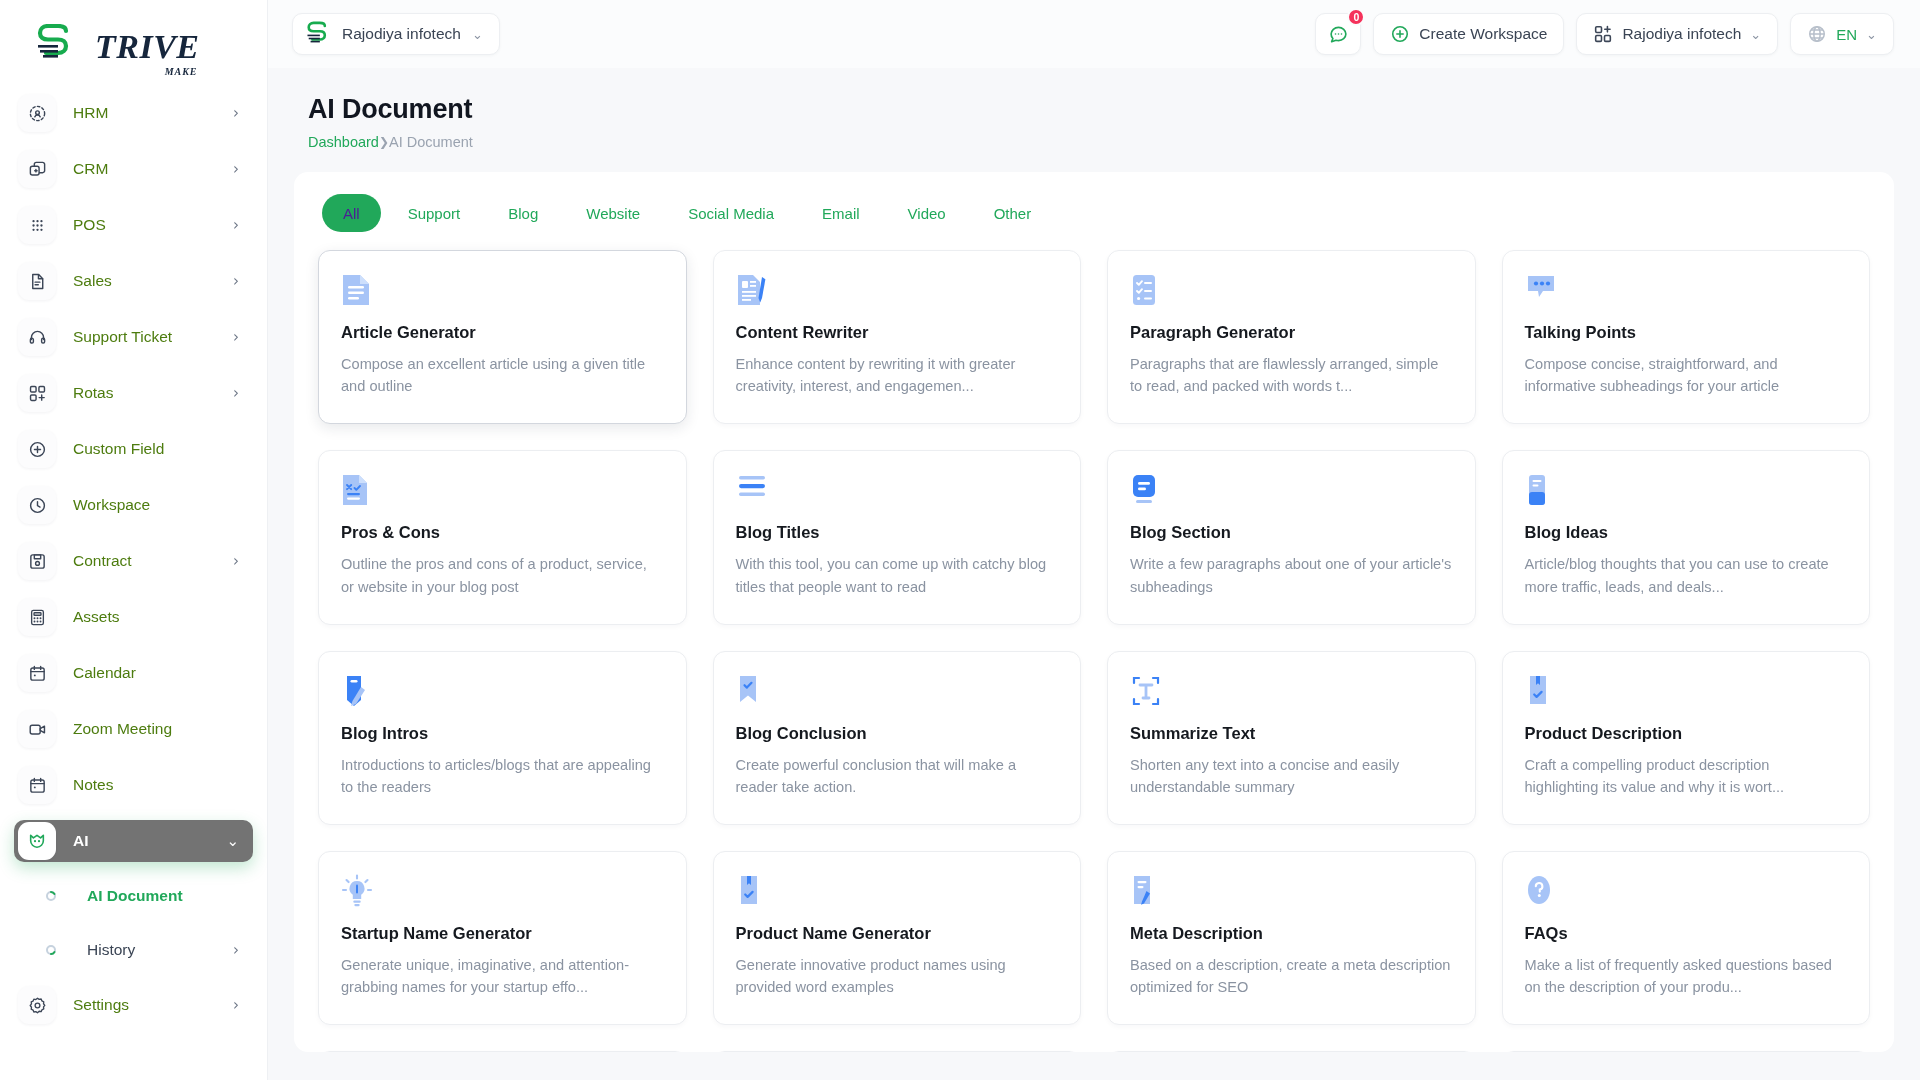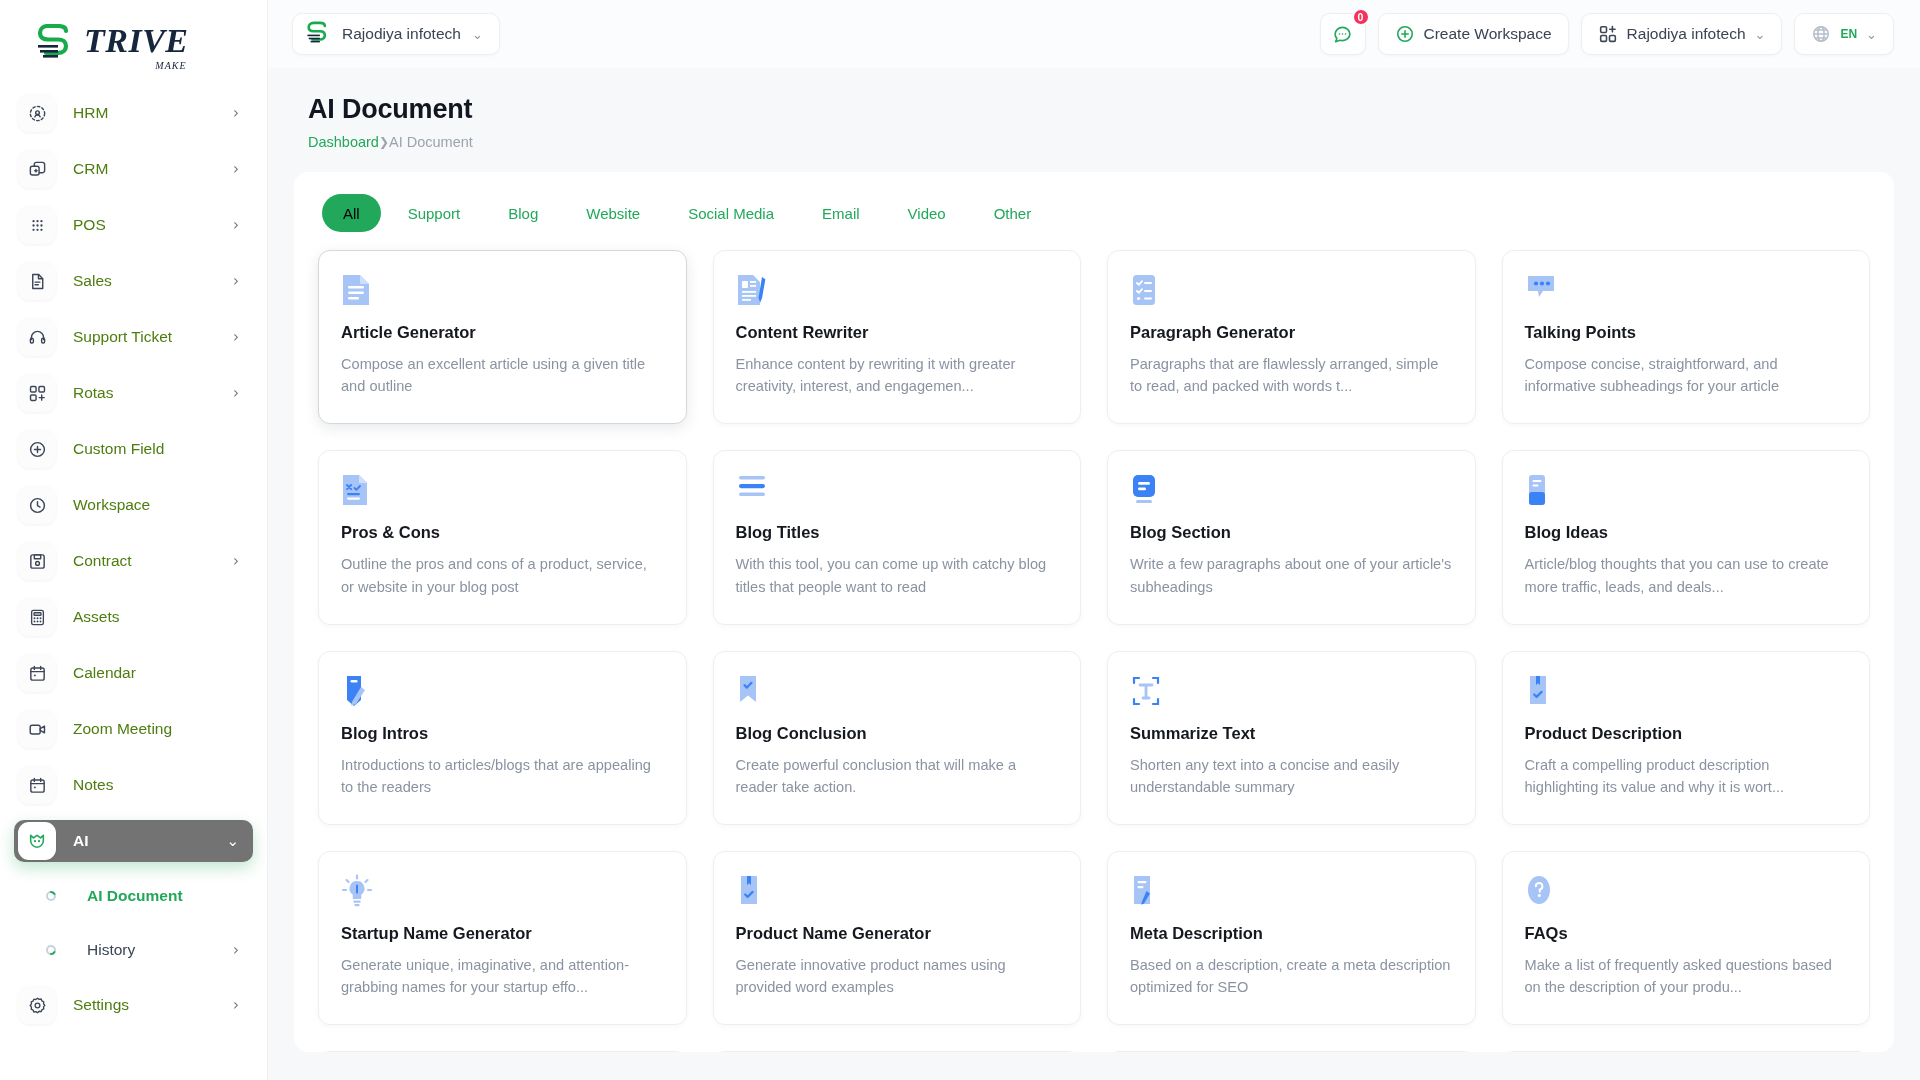--- a/index.html
+++ b/index.html
@@ -21,32 +21,32 @@
     background: #ffffff;
     border-right: 1px solid #eef0f3;
     overflow: hidden;
     z-index: 20;
   }
   .brand {
     height: 88px;
     display: flex; align-items: center;
     padding-left: 34px;
   }
-  .brand-logo { display: flex; align-items: flex-start; gap: 8px; }
+  .brand-logo { display: flex; align-items: flex-end; gap: 19px; }
   .brand-word {
     font-family: "Liberation Serif", serif;
     font-weight: 700; font-style: italic;
     font-size: 34px; letter-spacing: 0.5px;
     color: #16263c;
     position: relative;
     line-height: 1;
   }
   .brand-sub {
     position: absolute; right: 2px; bottom: -13px;
-    font-size: 10px; font-style: italic; font-weight: 400;
+    font-size: 10px; font-style: italic; font-weight: 700;
     letter-spacing: 1px; color: #16263c;
     font-family: "Liberation Serif", serif;
   }
 
   .nav { padding: 4px 14px 0 14px; }
   .nav-item {
     display: flex; align-items: center;
     height: 42px;
     margin-bottom: 14px;
     border-radius: 10px;
@@ -135,21 +135,21 @@
   .badge {
     position: absolute; top: -6px; right: -5px;
     min-width: 18px; height: 18px;
     background: #f5325b; color: #fff;
     border-radius: 9px;
     font-size: 10.5px; font-weight: 700;
     display: flex; align-items: center; justify-content: center;
     padding: 0 4px;
     border: 2px solid #fbfcfd;
   }
-  .lang-txt { color: #21a85a; font-weight: 700; font-size: 12px; }
+  .lang-txt { color: #21a85a; font-weight: 400; font-size: 15px; }
   .chev-sm { color: #8b94a3; font-size: 13px; font-family: "DejaVu Sans", sans-serif; }
 
   
   #main {
     position: absolute; left: 268px; top: 68px;
     width: 1652px; height: 1012px;
     background: #f7f8fa;
     overflow: hidden;
   }
   .page-head { padding: 26px 40px 0 40px; }
@@ -168,21 +168,21 @@
     overflow: hidden;
   }
   .tabs { display: flex; align-items: center; gap: 6px; padding: 6px 4px 18px 4px; }
   .tab {
     height: 38px; padding: 0 21px;
     display: flex; align-items: center; justify-content: center;
     border-radius: 19px;
     font-size: 15px; color: #21a85a; cursor: pointer;
     white-space: nowrap;
   }
-  .tab.active { background: #21a85a; color: #000000; }
+  .tab.active { background: #21a85a; color: #4c1d95; }
 
   .grid {
     display: grid;
     grid-template-columns: repeat(4, 1fr);
     gap: 26px 26px;
   }
   .card {
     background: #fff;
     border: 1px solid #eceef1;
     border-radius: 12px;

